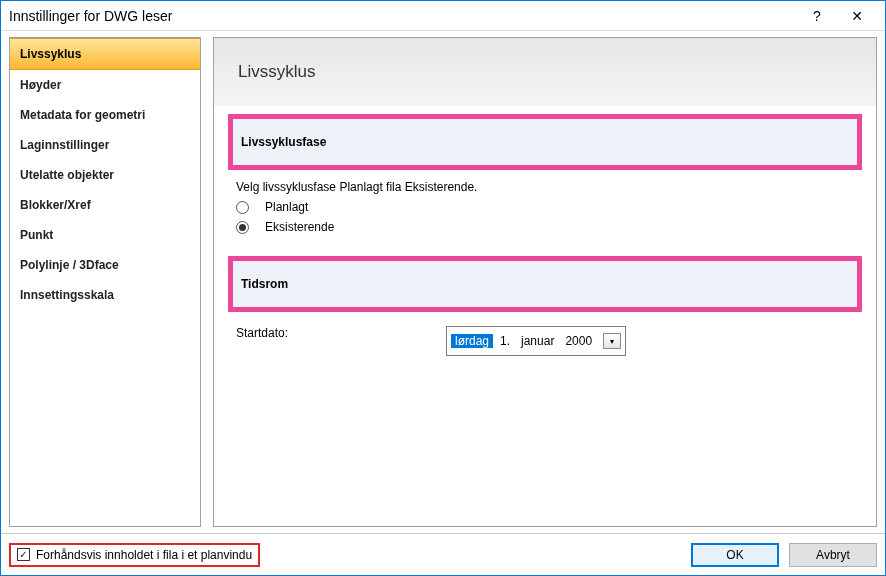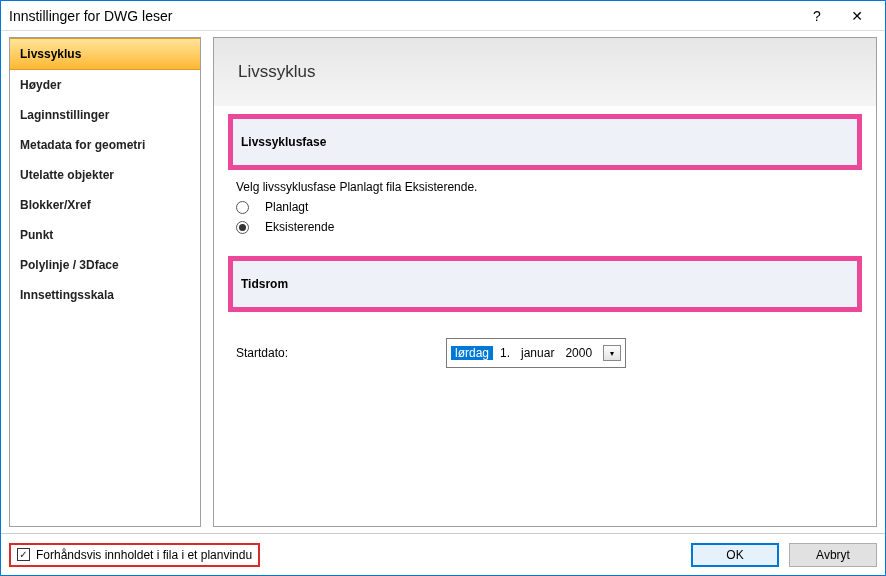--- a/index.html
+++ b/index.html
@@ -97,23 +97,22 @@
       align-items: center;
       justify-content: center;
       background: #fff;
     }
     .radio-inner {
       width: 7px; height: 7px; border-radius: 50%;
       background: #333;
     }
     .field-row {
       display: flex;
-      align-items: center;
       gap: 10px;
-      margin-top: 16px;
+      margin-top: 4px;
     }
     .field-label { width: 200px; }
     .date-picker {
       display: flex;
       align-items: center;
       border: 1px solid #7a7a7a;
       height: 30px;
       background: #fff;
       padding: 0 4px;
       gap: 3px;
@@ -175,22 +174,22 @@
 <div class="titlebar">
   <div class="title">Innstillinger for DWG leser</div>
   <div class="tb-btn">?</div>
   <div class="tb-btn">✕</div>
 </div>
 
 <div class="main-area">
   <div class="sidebar">
     <div class="sidebar-item active">Livssyklus</div>
     <div class="sidebar-item">Høyder</div>
+    <div class="sidebar-item">Metadata for geometri</div>
     <div class="sidebar-item">Laginnstillinger</div>
-    <div class="sidebar-item">Metadata for geometri</div>
     <div class="sidebar-item">Utelatte objekter</div>
     <div class="sidebar-item">Blokker/Xref</div>
     <div class="sidebar-item">Punkt</div>
     <div class="sidebar-item">Polylinje / 3Dface</div>
     <div class="sidebar-item">Innsettingsskala</div>
   </div>
 
   <div class="content">
     <div class="content-header">Livssyklus</div>
     <div class="content-body">

